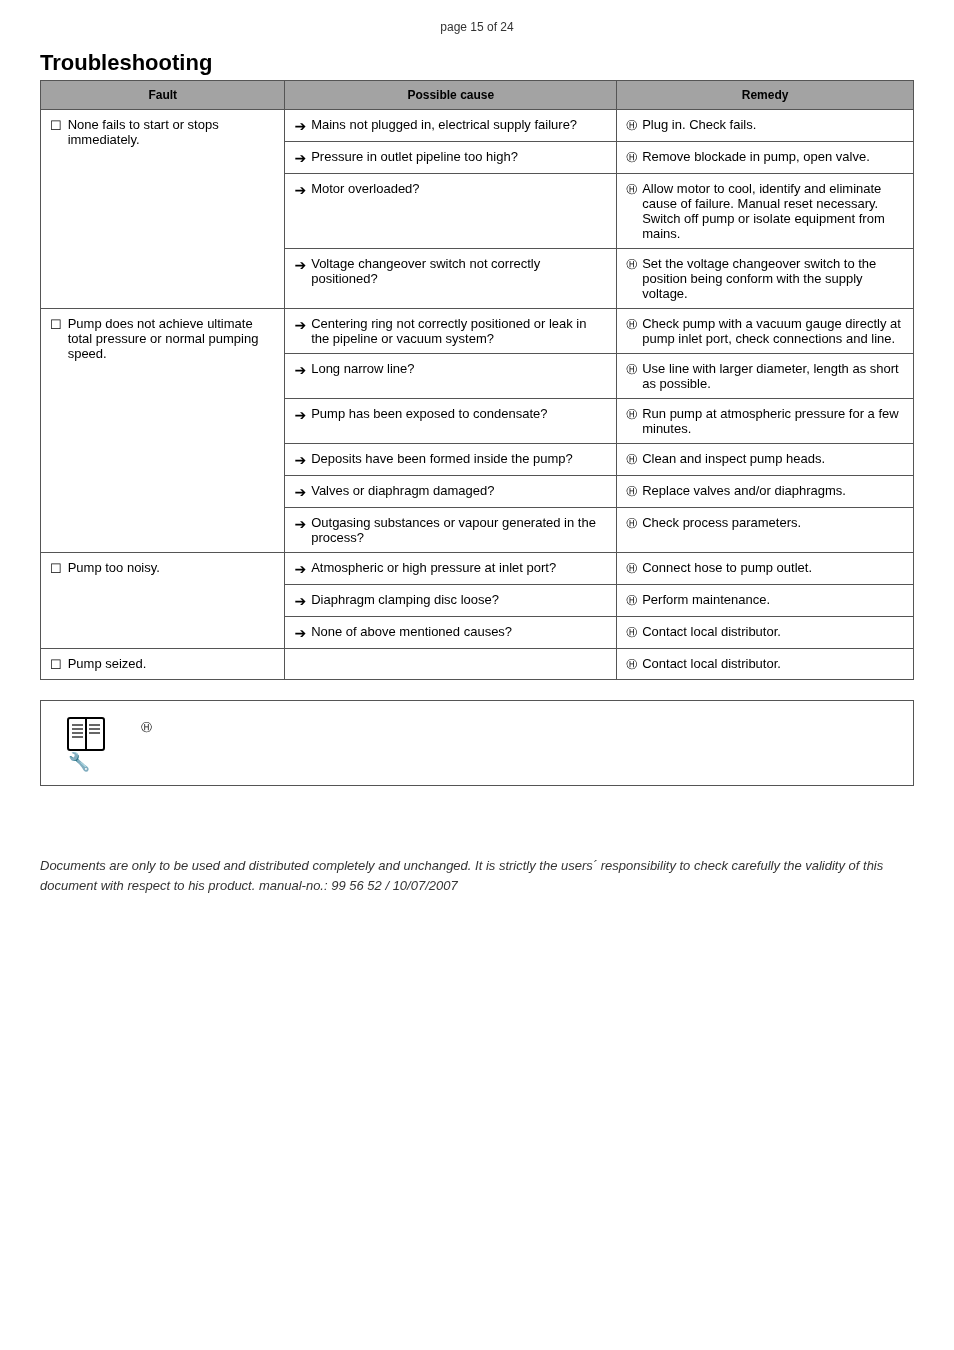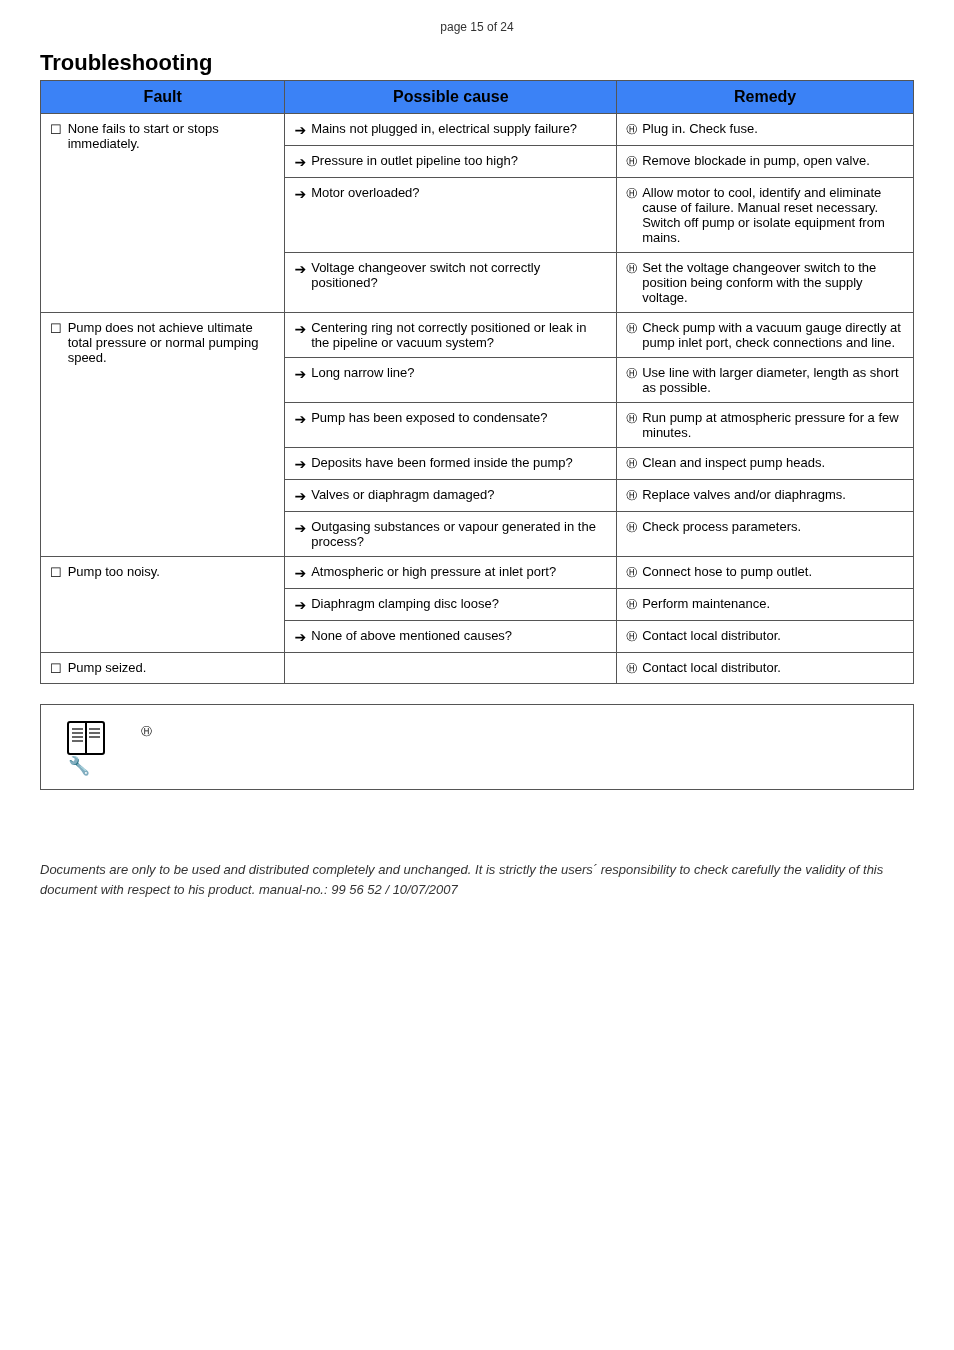--- a/index.html
+++ b/index.html
@@ -27,23 +27,23 @@
       width: 100%;
       border-collapse: collapse;
       margin-bottom: 20px;
     }
     table.trouble th, table.trouble td {
       border: 1px solid #555;
       padding: 7px 9px;
       vertical-align: top;
     }
     table.trouble thead th {
-      background: #3b82f6;
+      background: #a3a3a3;
       font-weight: bold;
-      font-size: 16px;
+      font-size: 12px;
     }
     table.trouble .fault-col { width: 28%; }
     table.trouble .cause-col { width: 38%; }
     table.trouble .remedy-col { width: 34%; }
     .cause-item {
       margin-bottom: 7px;
       display: flex;
       align-items: flex-start;
     }
     .cause-item:last-child { margin-bottom: 0; }
@@ -136,21 +136,21 @@
       </td>
       <td class="cause-col">
         <div class="cause-item">
           <span class="arrow">➔</span>
           <span>Mains not plugged in, electrical supply failure?</span>
         </div>
       </td>
       <td class="remedy-col">
         <div class="remedy-item">
           <span class="remedy-icon">Ⓗ</span>
-          <span>Plug in. Check fuse.</span>
+          <span>Plug in. Check fails.</span>
         </div>
       </td>
     </tr>
     <tr>
       <td class="cause-col">
         <div class="cause-item">
           <span class="arrow">➔</span>
           <span>Pressure in outlet pipeline too high?</span>
         </div>
       </td>

